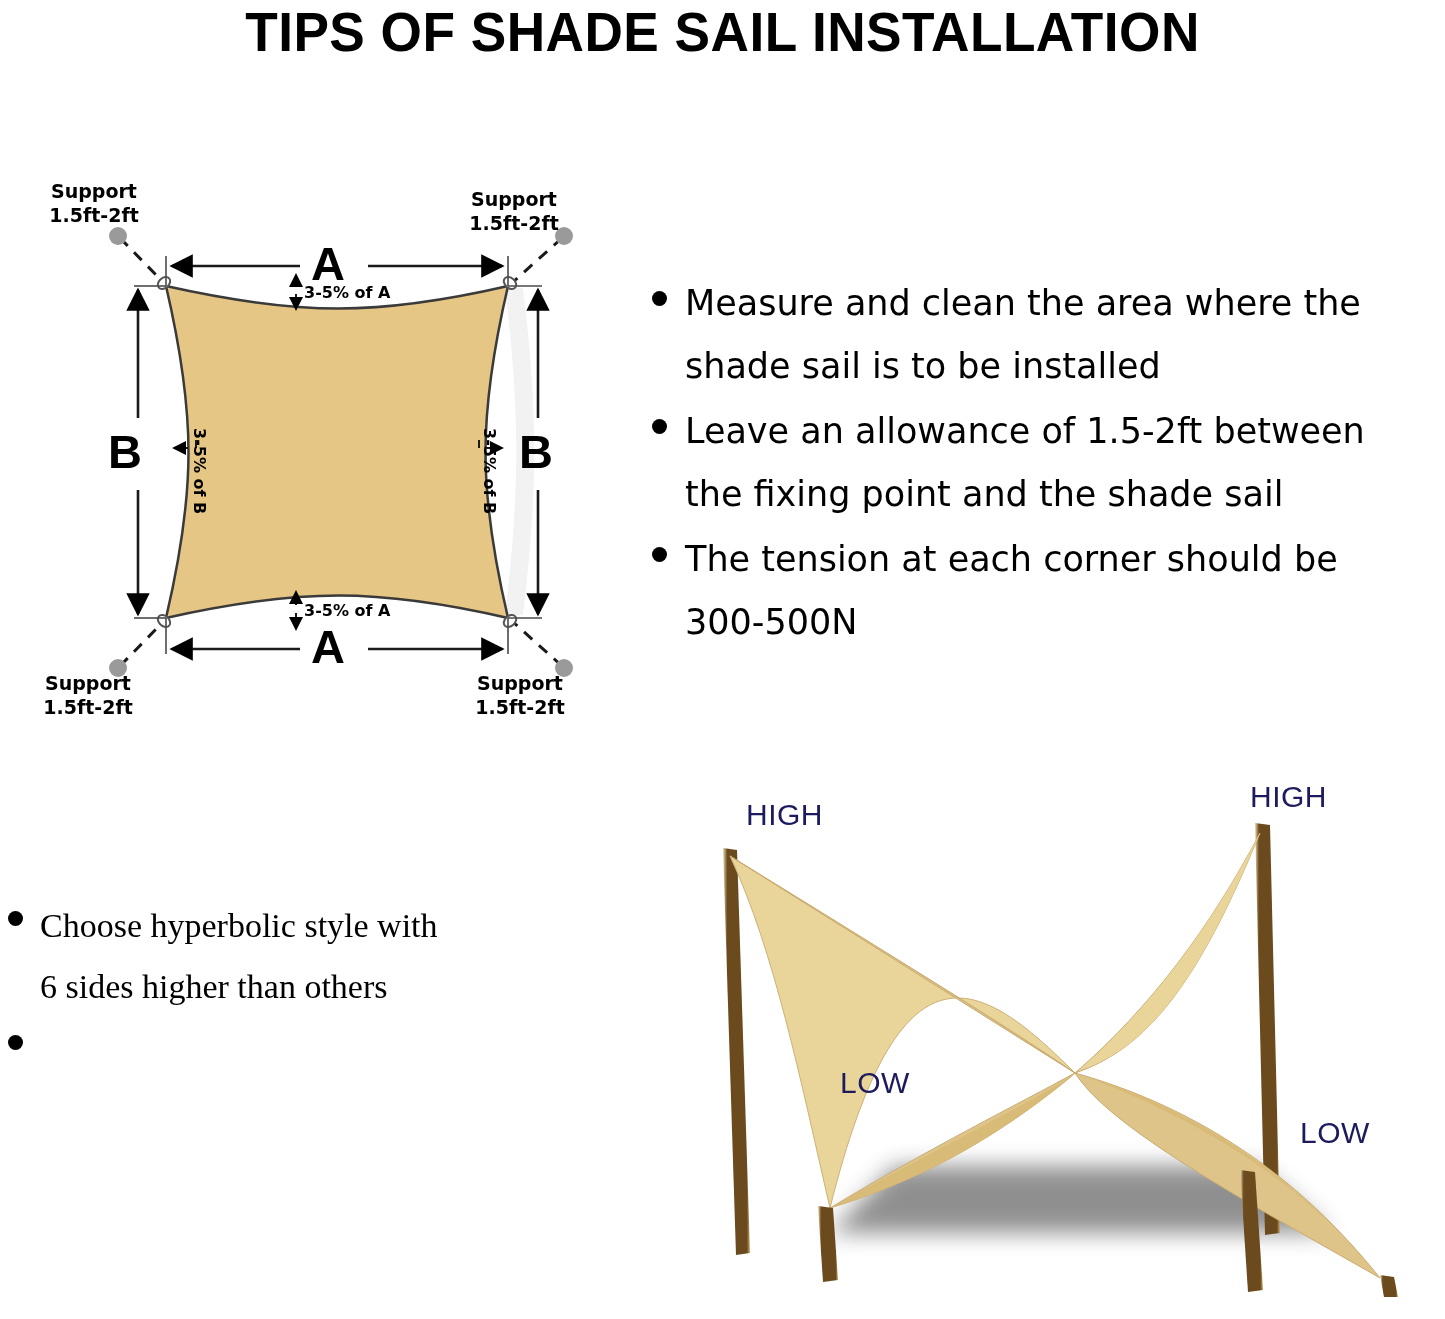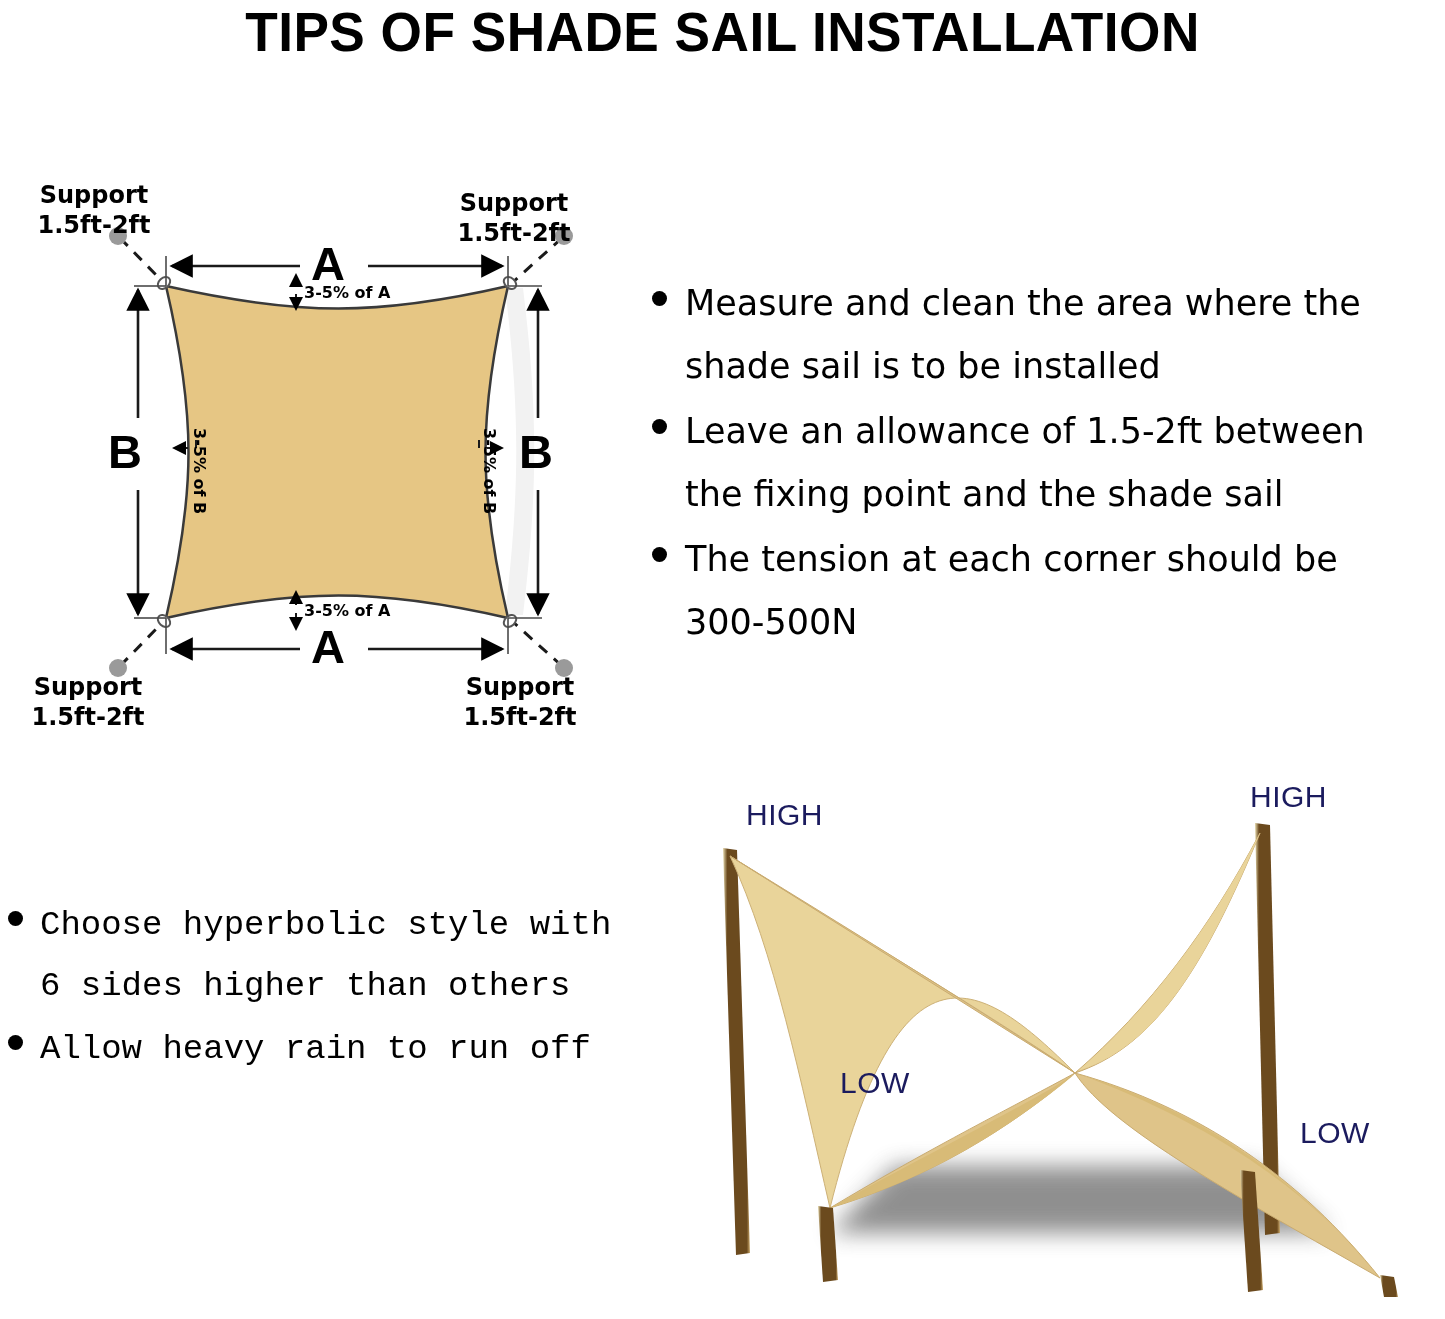--- a/index.html
+++ b/index.html
@@ -57,37 +57,37 @@
 
   
   #bullets-lower-left{
     left:8px;top:895px;width:620px;
   }
   #bullets-lower-left .bullet-row{margin-bottom:2px;}
   #bullets-lower-left .bullet-dot{margin-top:16px;margin-right:17px;}
   #bullets-lower-left .bullet-line{
     font-size:34px;
     line-height:61px;
-    font-family:Liberation Mono, monospace;
+    font-family:Liberation Serif, serif;
   }
 
   
   .dim-letter{
     font-family:"Liberation Sans", sans-serif;
     font-weight:bold;font-size:47px;color:#000;
     position:absolute;line-height:1;
   }
   .small-lbl{
     font-family:"DejaVu Sans", sans-serif;
     font-weight:bold;font-size:16px;color:#000;
     position:absolute;line-height:1;white-space:nowrap;
   }
   .support-lbl{
     font-family:"DejaVu Sans", sans-serif;
-    font-weight:bold;font-size:24px;color:#000;
+    font-weight:bold;font-size:19px;color:#000;
     position:absolute;line-height:1.25;white-space:nowrap;text-align:center;
   }
   .rot-lbl{
     transform-origin:0 0;
     transform:rotate(90deg);
   }
   .hl-lbl{
     font-family:"Liberation Sans", sans-serif;
     font-size:30px;color:#1b1b5e;position:absolute;
     line-height:1;white-space:nowrap;letter-spacing:0.5px;
@@ -253,21 +253,20 @@
     <div class="bullet-dot"></div>
     <div class="bullet-body">
       <div class="bullet-line">Choose hyperbolic style with</div>
       <div class="bullet-line">6 sides higher than others</div>
     </div>
   </div>
 
   <div class="bullet-row">
     <div class="bullet-dot"></div>
     <div class="bullet-body">
-      <div class="bullet-line">Allow heavy rain to run off</div>
     </div>
   </div>
 </div>
 
 <div class="panel" id="hyper-panel" style="left:680px;top:778px;width:765px;height:519px;">
 
   <svg width="765" height="519" viewBox="0 0 765 519">
 
     <defs>
       <filter id="softshadow" x="-25%" y="-60%" width="150%" height="260%">

